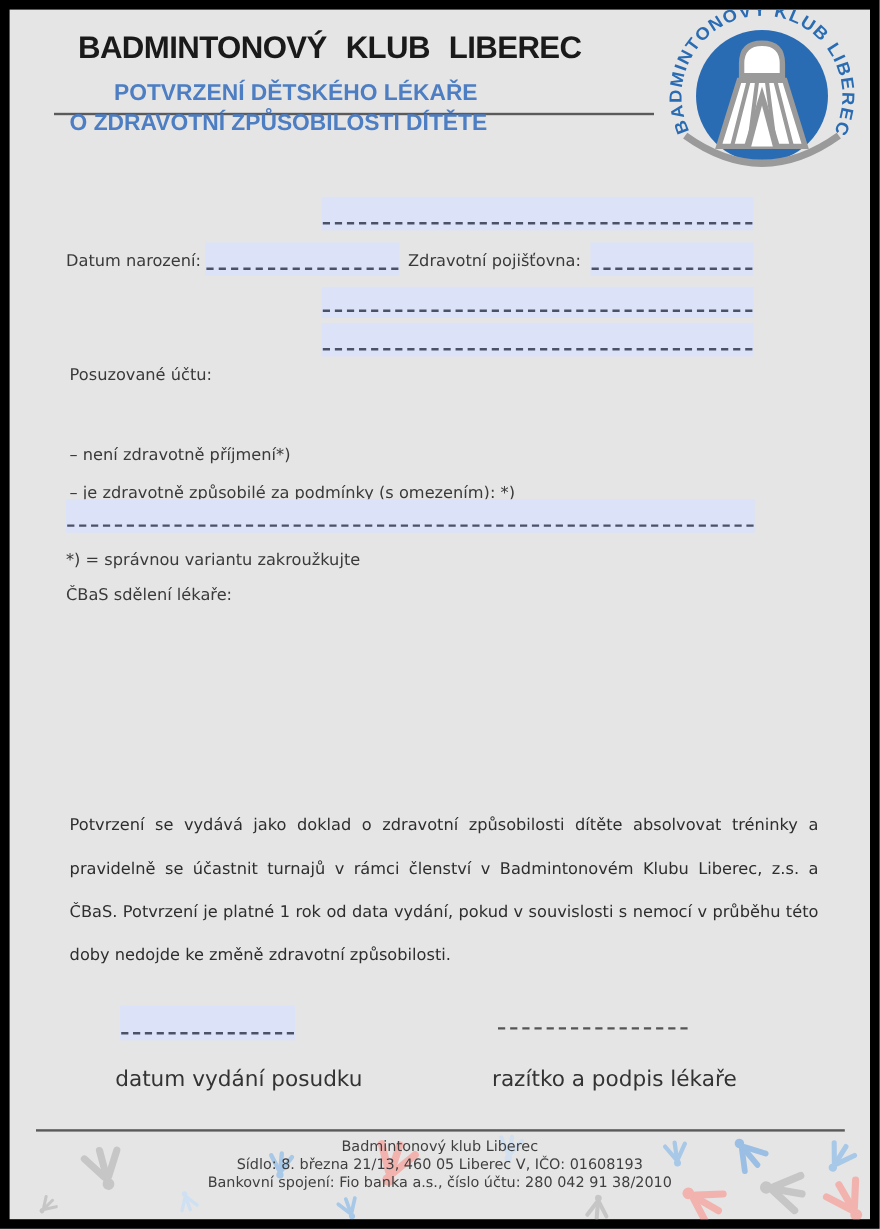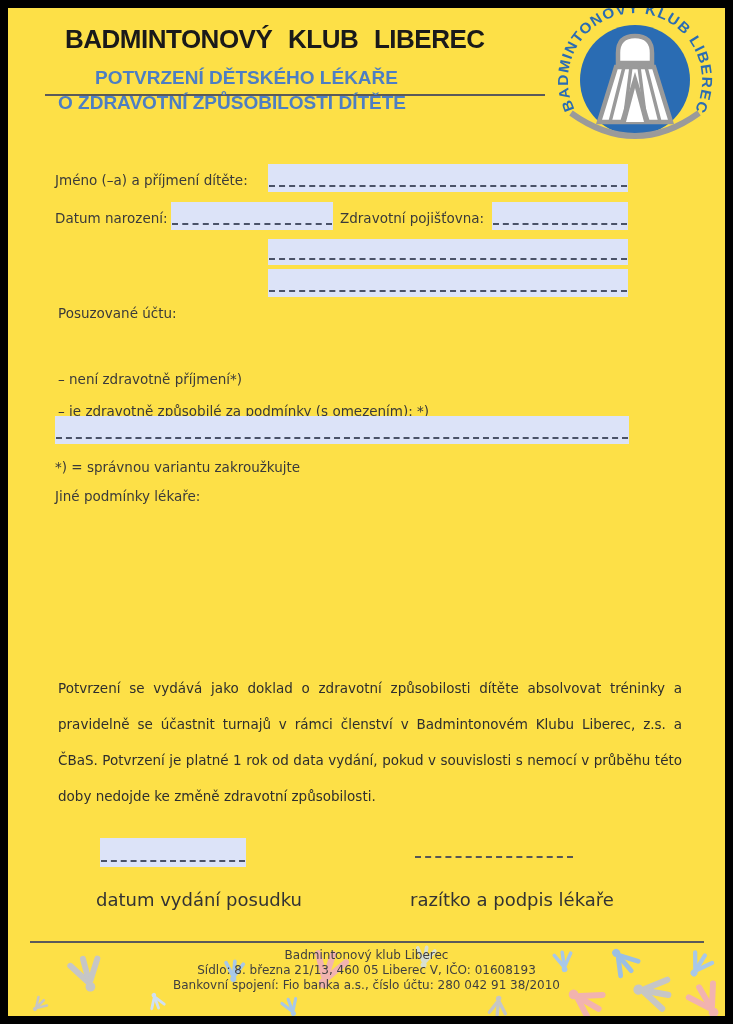--- a/index.html
+++ b/index.html
@@ -2,21 +2,21 @@
 <html lang="cs"><head>
 <meta charset="utf-8">
 <style>
   html,body{margin:0;padding:0;}
   body{
     width:733px;height:1024px;background:#000;position:relative;
     font-family:"DejaVu Sans","Liberation Sans",sans-serif;
   }
   .page{
     position:absolute;left:8px;top:8px;right:8px;bottom:8px;
-    background:#fde047;overflow:hidden;
+    background:#e5e5e5;overflow:hidden;
   }
   
   .title{
     position:absolute;left:57px;top:16px;
     font-family:"Liberation Sans",sans-serif;
     font-size:26px;font-weight:bold;color:#1a1a1a;
     letter-spacing:-0.5px;word-spacing:9px;white-space:nowrap;
   }
   .subtitle{
     position:absolute;left:50px;
@@ -85,21 +85,20 @@
       <path d="M 69,61 L 55,116 M 76,61 L 69,116 M 84,61 L 91,116 M 91,61 L 105,116" stroke="#9a9a9a" stroke-width="3.4" fill="none"></path>
       <path d="M 80,66 L 65,116 L 95,116 Z" fill="#9a9a9a"></path>
       <path d="M 80,82 L 71,116 L 89,116 Z" fill="#ffffff"></path>
       <path d="M 16,107 Q 80,153 144,107" stroke="#9a9a9a" stroke-width="6" fill="none"></path>
     </g>
     <text font-family="Liberation Sans, sans-serif" font-size="14.5" font-weight="bold" fill="#2a6cb3" letter-spacing="1">
       <textPath href="#lgArc" startOffset="2" textLength="272" lengthAdjust="spacingAndGlyphs">BADMINTONOVÝ KLUB LIBEREC</textPath>
     </text>
   </svg>
 
-  <div class="lbl" style="left:47px;top:163px;">Jméno (–a) a příjmení dítěte:</div>
   <div class="field" style="left:260px;top:156px;width:360px;height:28px;">
     <span class="val"></span>
     <span class="dash"></span>
   </div>
 
   <div class="lbl" style="left:47px;top:201px;">Datum narození:</div>
   <div class="field" style="left:163px;top:194px;width:162px;height:28px;">
     <span class="val"></span>
     <span class="dash"></span>
   </div>
@@ -119,21 +118,21 @@
   </div>
 
   <div class="lbl" style="left:50px;top:296px;">Posuzované účtu:</div>
   <div class="lbl" style="left:50px;top:362px;">– není zdravotně příjmení*)</div>
   <div class="lbl" style="left:50px;top:394px;">– je zdravotně způsobilé za podmínky (s omezením): *)</div>
   <div class="field" style="left:47px;top:408px;width:574px;height:28px;">
     <span class="val"></span>
     <span class="dash"></span>
   </div>
   <div class="lbl" style="left:47px;top:450px;">*) = správnou variantu zakroužkujte</div>
-  <div class="lbl" style="left:47px;top:479px;">Jiné podmínky lékaře:</div>
+  <div class="lbl" style="left:47px;top:479px;">ČBaS sdělení lékaře:</div>
 
   <div class="statement">Potvrzení se vydává jako doklad o zdravotní způsobilosti dítěte absolvovat tréninky a pravidelně se účastnit turnajů v rámci členství v Badmintonovém Klubu Liberec, z.s. a ČBaS. Potvrzení je platné 1 rok od data vydání, pokud v souvislosti s nemocí v průběhu této doby nedojde ke změně zdravotní způsobilosti.</div>
 
   <div class="field" style="left:92px;top:830px;width:146px;height:29px;">
     <span class="val"></span>
     <span class="dash"></span>
   </div>
   <div class="sig-lbl" style="left:88px;top:881px;width:160px;">datum vydání posudku</div>
 
   <div class="dash-line" style="left:407px;top:848px;width:158px;"></div>

